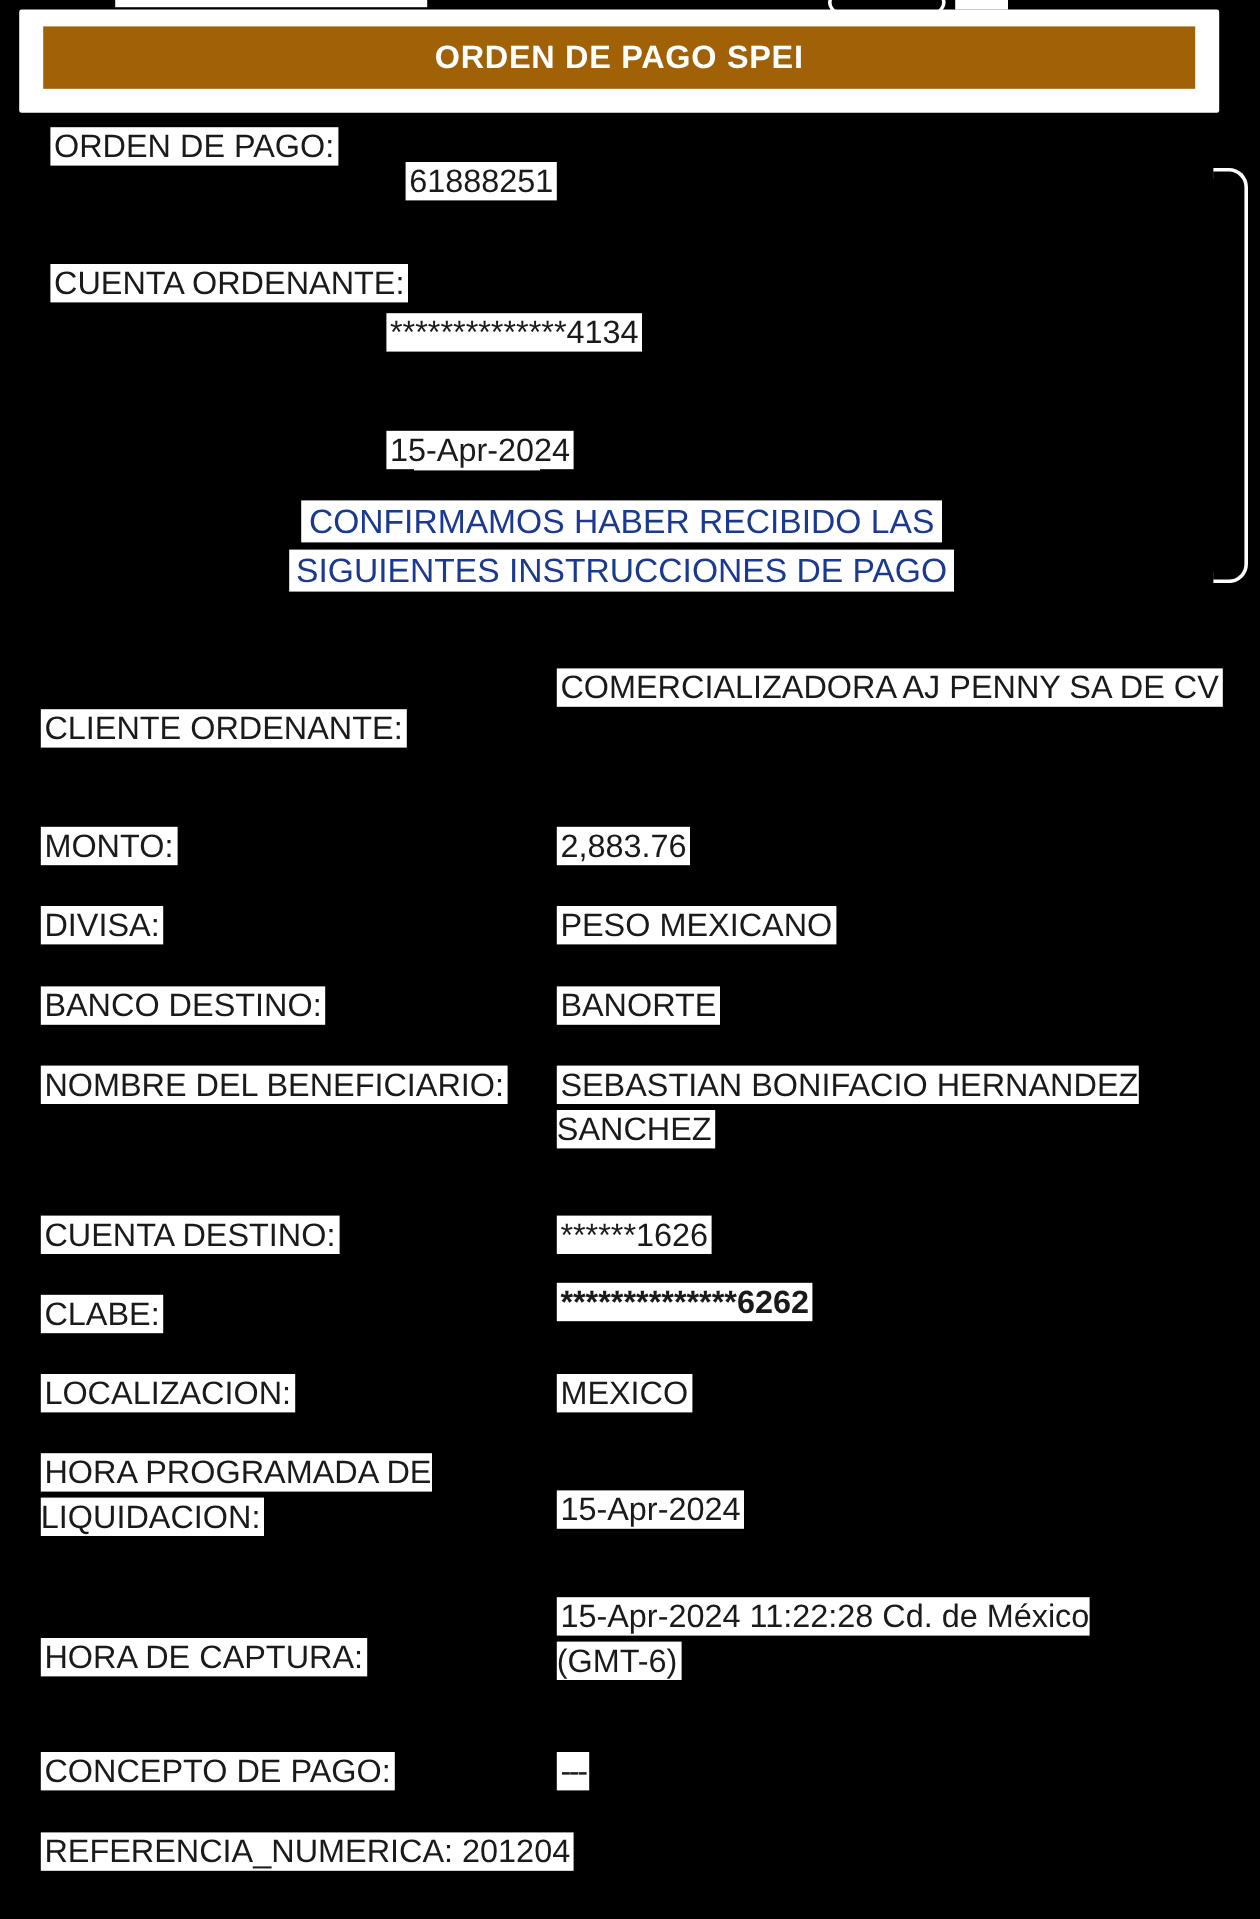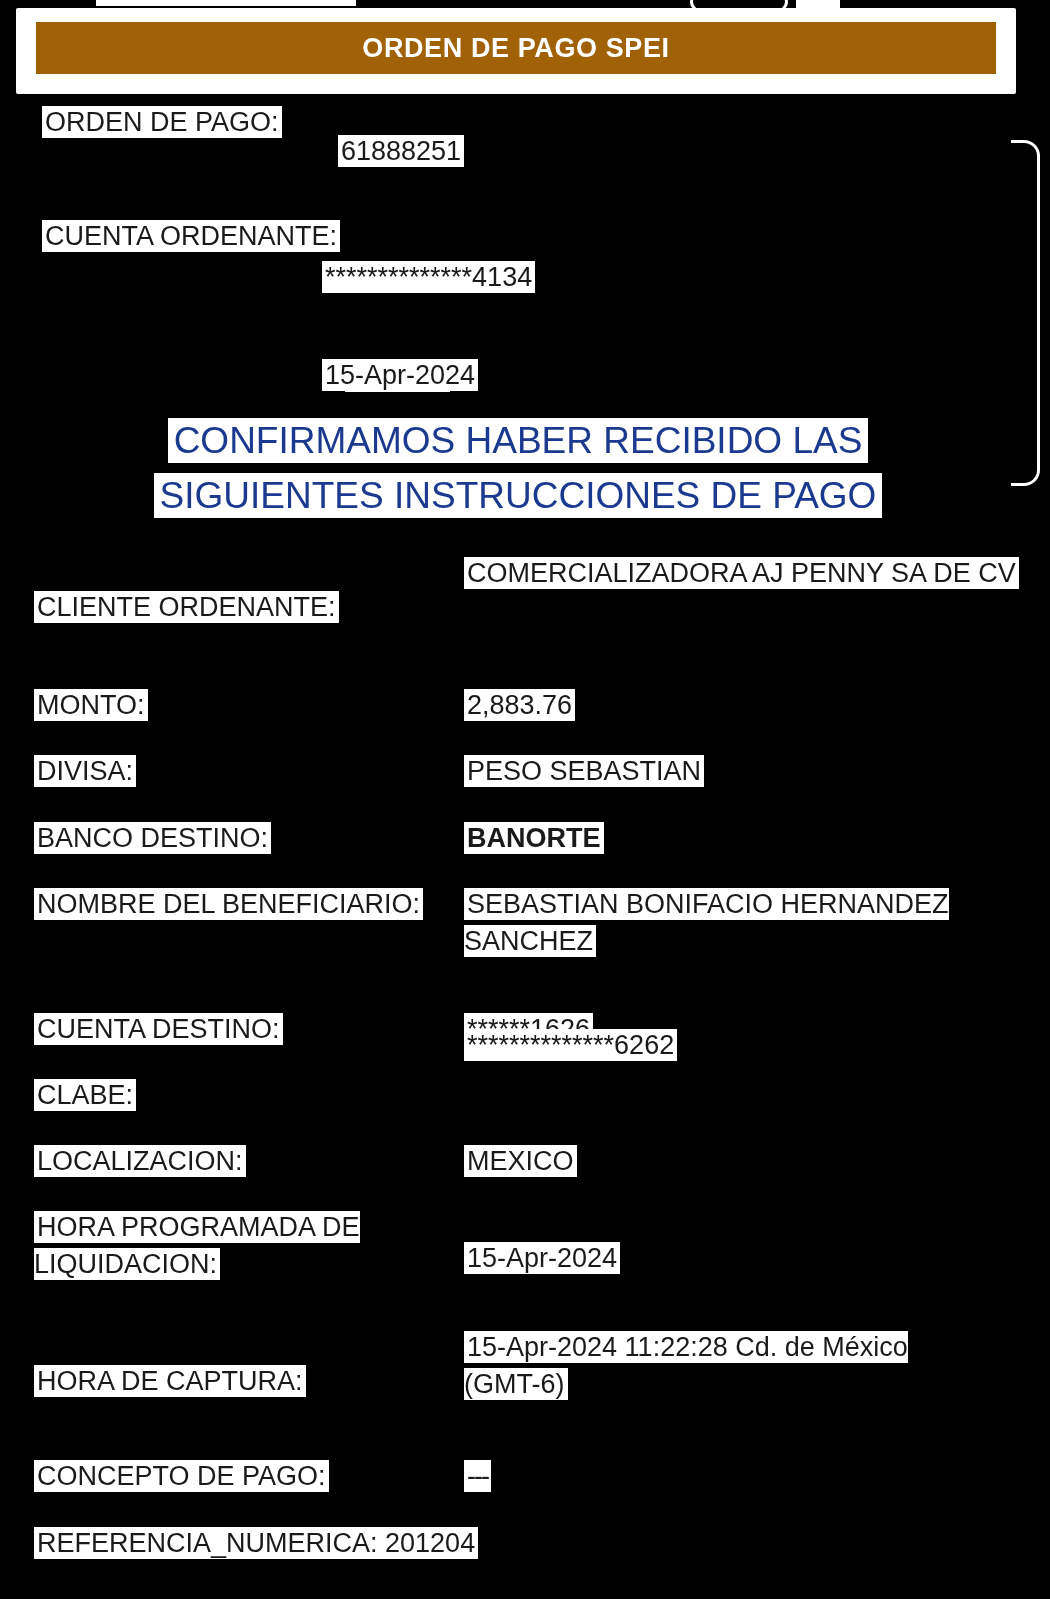--- a/index.html
+++ b/index.html
@@ -126,21 +126,21 @@
 
   .banner {
     position: absolute;
     left: 118px;
     top: 414px;
     width: 800px;
     text-align: center;
   }
   .banner .hl {
     color: #1b3a8f;
-    font-size: 37px;
+    font-size: 28px;
     font-weight: normal;
     line-height: 1.48;
     padding: 2px 6px;
   }
 
   .mono-stars {
     letter-spacing: 0px;
   }
 
   .dash-val {
@@ -203,48 +203,48 @@
     <span class="hl">MONTO:</span>
   </div>
   <div class="value value-col2" style="top:687px;">
     <span class="hl">2,883.76</span>
   </div>
 
   <div class="label" style="top:753px; left:34px;">
     <span class="hl">DIVISA:</span>
   </div>
   <div class="value value-col2" style="top:753px;">
-    <span class="hl">PESO SEBASTIAN</span>
+    <span class="hl">PESO MEXICANO</span>
   </div>
 
   <div class="label" style="top:820px; left:34px;">
     <span class="hl">BANCO DESTINO:</span>
   </div>
-  <div class="value value-col2" style="top:820px;font-weight:bold;">
+  <div class="value value-col2" style="top:820px;">
     <span class="hl">BANORTE</span>
   </div>
 
   <div class="label" style="top:886px; left:34px;">
     <span class="hl">NOMBRE DEL BENEFICIARIO:</span>
   </div>
   <div class="value value-col2" style="top:886px;">
     <span class="hl">SEBASTIAN BONIFACIO HERNANDEZ SANCHEZ</span>
   </div>
 
   <div class="label" style="top:1011px; left:34px;">
     <span class="hl">CUENTA DESTINO:</span>
   </div>
   <div class="value value-col2" style="top:1011px;">
     <span class="hl mono-stars">******1626</span>
   </div>
 
   <div class="label" style="top:1077px; left:34px;">
     <span class="hl">CLABE:</span>
   </div>
-  <div class="value value-col2" style="top:1027px;">
+  <div class="value value-col2" style="top:1067px;font-weight:bold;">
     <span class="hl mono-stars">**************6262</span>
   </div>
 
   <div class="label" style="top:1143px; left:34px;">
     <span class="hl">LOCALIZACION:</span>
   </div>
   <div class="value value-col2" style="top:1143px;">
     <span class="hl">MEXICO</span>
   </div>
 

